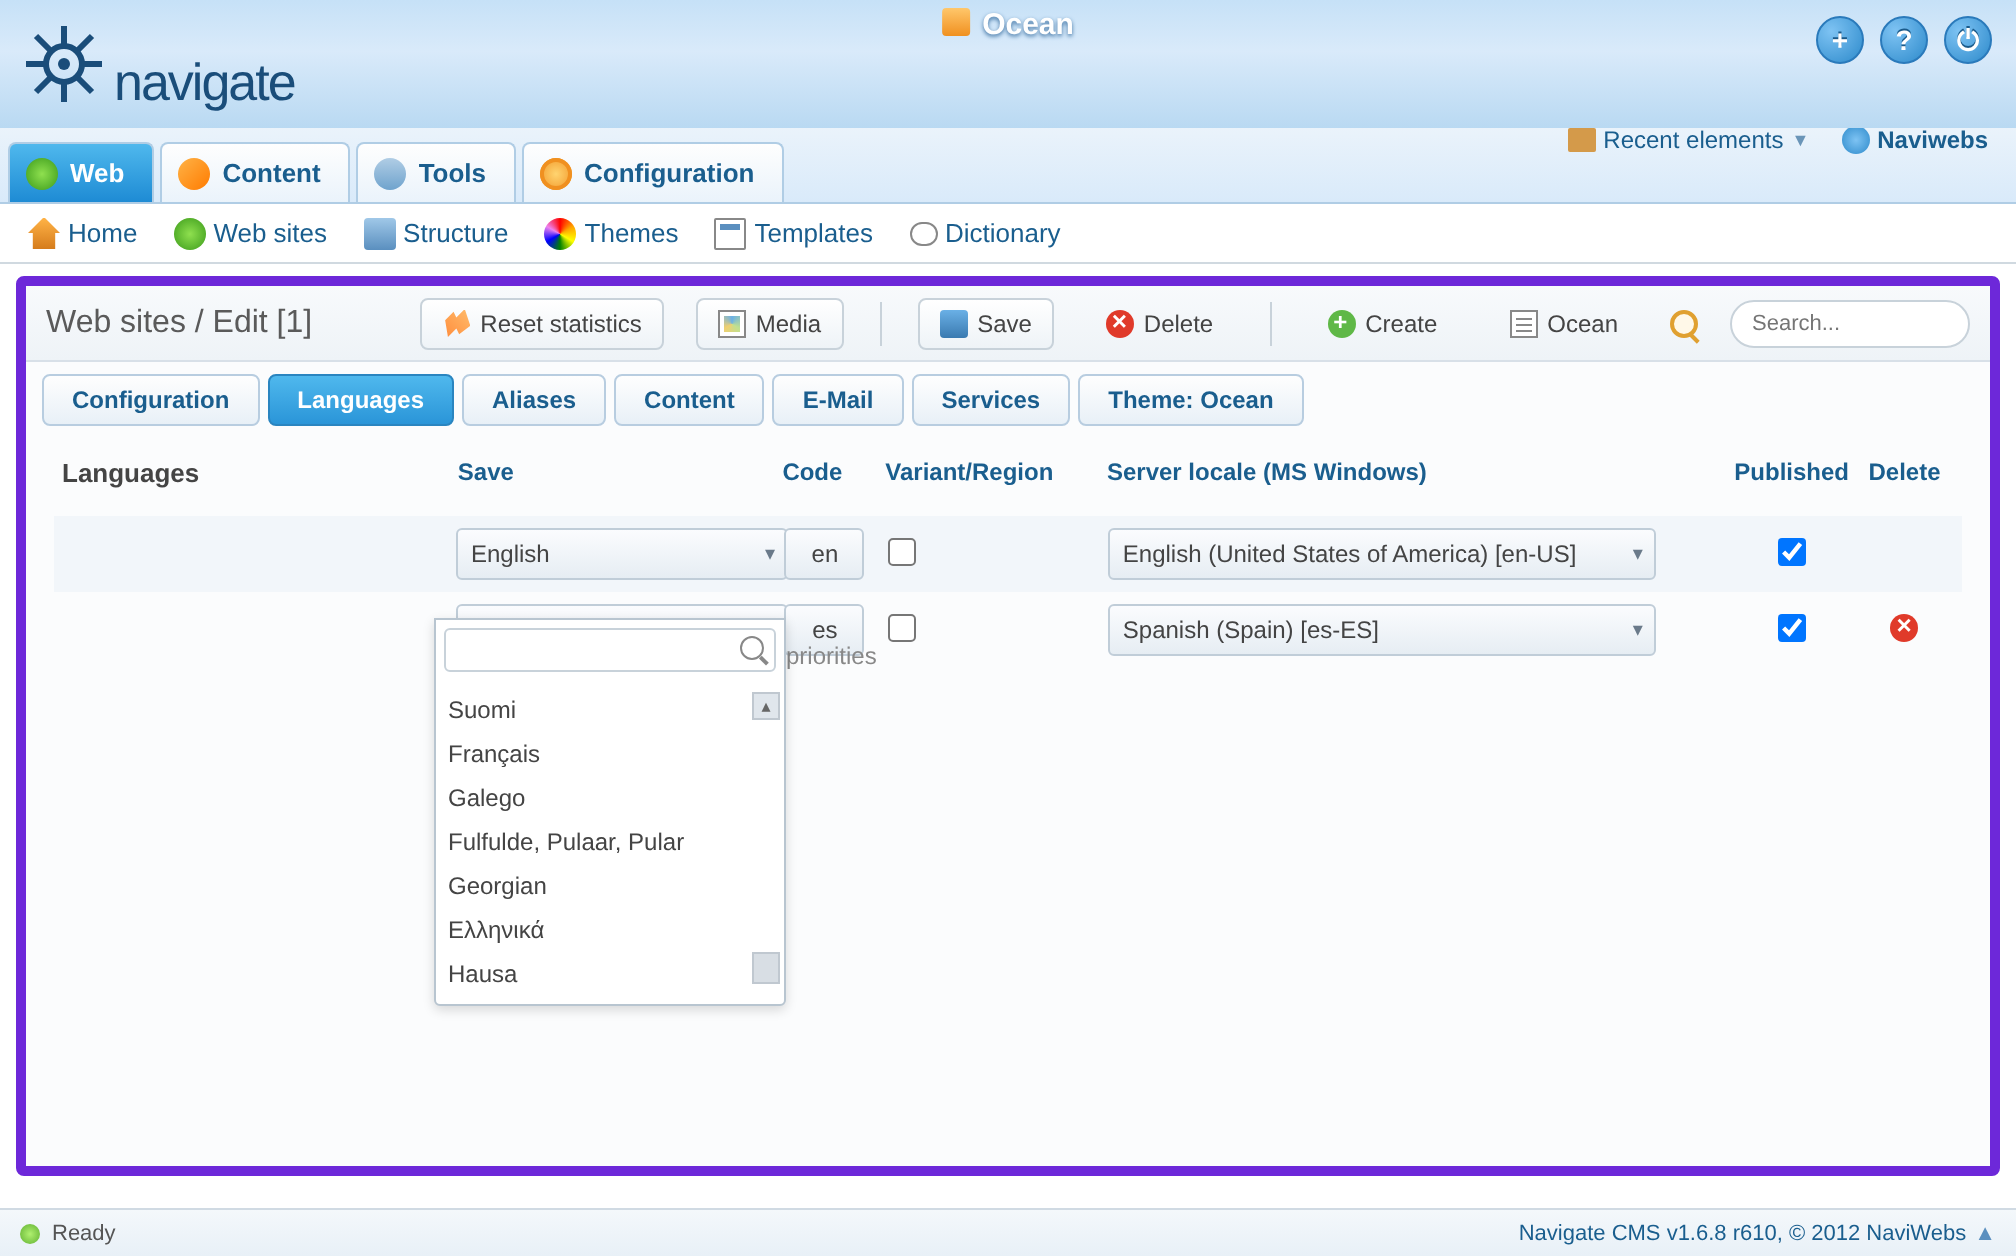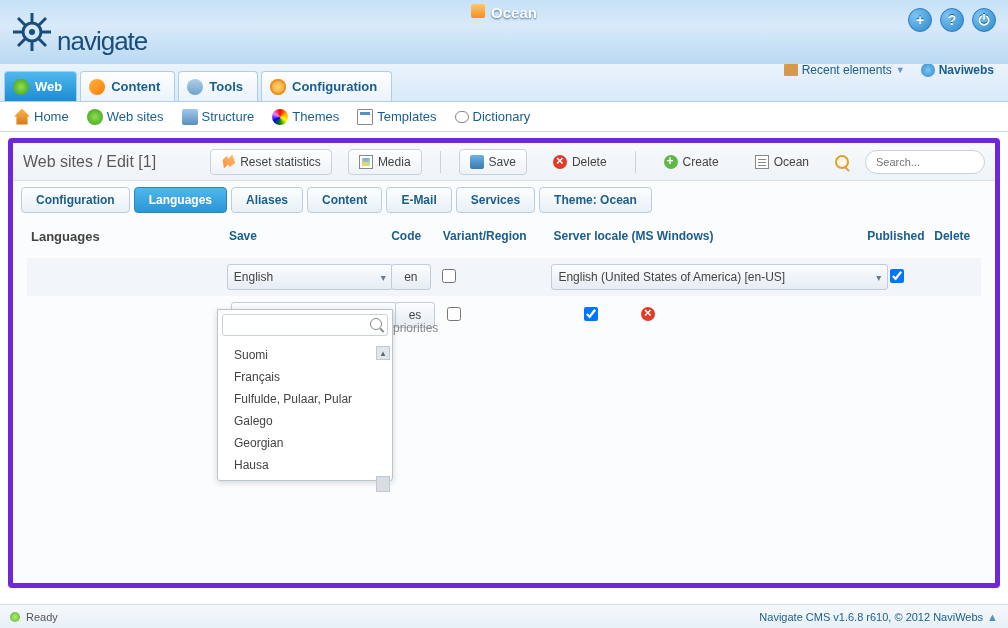--- a/index.html
+++ b/index.html
@@ -69,31 +69,31 @@
 .c-pub{width:64px;text-align:center}
 .c-del{width:50px;text-align:center}
 .grow{display:flex;align-items:center;padding:6px 4px}
 .grow.odd{background:#f2f6fa}
 .combo{height:26px;border:1px solid #c0cdd8;border-radius:3px;background:linear-gradient(#fbfcfe,#e6edf3);display:flex;align-items:center;padding:0 6px;font-size:12px;color:#444;position:relative;cursor:pointer}
 .combo::after{content:"▾";position:absolute;right:6px;color:#6a7a8a;font-size:10px}
 .combo.up::after{content:"▴"}
 .combo-name{width:166px;margin-right:8px}
 .combo-code{width:40px;margin-right:10px;text-align:center;justify-content:center}
 .combo-code::after{display:none}
-.combo-locale{width:337px}
+.combo-locale{width:274px}
 .chk{width:14px;height:14px}
 .lbl-lang{color:#444;font-size:13px;font-weight:bold}
 .spacer{height:8px}
 .dropdown{position:absolute;left:18px;top:96px;width:176px;background:#fff;border:1px solid #b8c5d0;border-radius:0 0 3px 3px;box-shadow:0 2px 6px rgba(0,0,0,0.15);z-index:10}
 .dd-search{padding:4px;position:relative}
 .dd-search input{width:100%;height:22px;border:1px solid #c8d2da;border-radius:3px;padding:0 22px 0 6px;font-size:11px}
 .dd-mag{position:absolute;right:10px;top:8px;width:12px;height:12px;border:1.5px solid #888;border-radius:50%}
 .dd-mag::after{content:"";position:absolute;width:1.5px;height:5px;background:#888;bottom:-4px;right:-1px;transform:rotate(-45deg)}
 .dd-list{max-height:200px;overflow-y:auto;padding:4px 0}
-.dd-item{padding:4px 16px;font-size:12px;color:#444;cursor:pointer}
+.dd-item{padding:4px 6px;font-size:12px;color:#444;cursor:pointer}
 .hint{position:absolute;left:380px;top:108px;color:#888;font-size:12px}
 .dd-scroll{position:absolute;right:2px;top:36px;width:14px;height:14px;background:#e0e6ec;border:1px solid #c0c8d0;font-size:9px;display:flex;align-items:center;justify-content:center;color:#666}
 .dd-thumb{position:absolute;right:2px;top:166px;width:14px;height:16px;background:#d8dee4;border:1px solid #c0c8d0}
 .footer{position:absolute;bottom:0;left:0;right:0;height:24px;background:linear-gradient(#f4f8fb,#e8f0f7);border-top:1px solid #d0dae3;display:flex;align-items:center;padding:0 10px;font-size:11px;color:#555}
 .status-dot{width:10px;height:10px;border-radius:50%;background:radial-gradient(#b0f070,#5fb030);margin-right:6px}
 .footer-right{margin-left:auto;color:#1a5e8e}
 .footer-right .tri{color:#5a8fbf;margin-left:4px}
 .footer-right a{color:#1a5e8e}
 .sep{height:22px;width:1px;background:#c8d2da;margin:0 2px}
 </style>
@@ -276,38 +276,44 @@
             <div class="combo combo-name up">
               <span>Español</span>
             </div>
           </div>
         <div class="c-code">
             <div class="combo combo-code">
               <span>es</span>
             </div>
           </div>
         <div class="c-var"><input type="checkbox" class="chk" style=""></div>
+        <div class="c-locale">
+            <div class="combo combo-locale">
+              <span>Spanish (Spain) [es-ES]</span>
+            </div>
+          </div>
         <div class="c-pub"><input type="checkbox" class="chk" checked="" style=""></div>
         <div class="c-del"><span class="tico tico-del"></span></div>
       </div>
 
       <span class="hint">priorities</span>
 
       <div class="dropdown" style="left:204px">
         <div class="dd-search">
           <input style="">
           <span class="dd-mag"></span>
         </div>
         <div class="dd-scroll">▴</div>
         <div class="dd-list">
           <div class="dd-item">Suomi</div>
           <div class="dd-item">Français</div>
+          <div class="dd-item">Galego</div>
           <div class="dd-item">Fulfulde, Pulaar, Pular</div>
-          <div class="dd-item">Galego</div>
           <div class="dd-item">Georgian</div>
+          <div class="dd-item">Ελληνικά</div>
           <div class="dd-item">Hausa</div>
         </div>
         <div class="dd-thumb"></div>
       </div>
     </div>
   </div>
 </div>
 
 <div class="footer">
   <span class="status-dot"></span>

